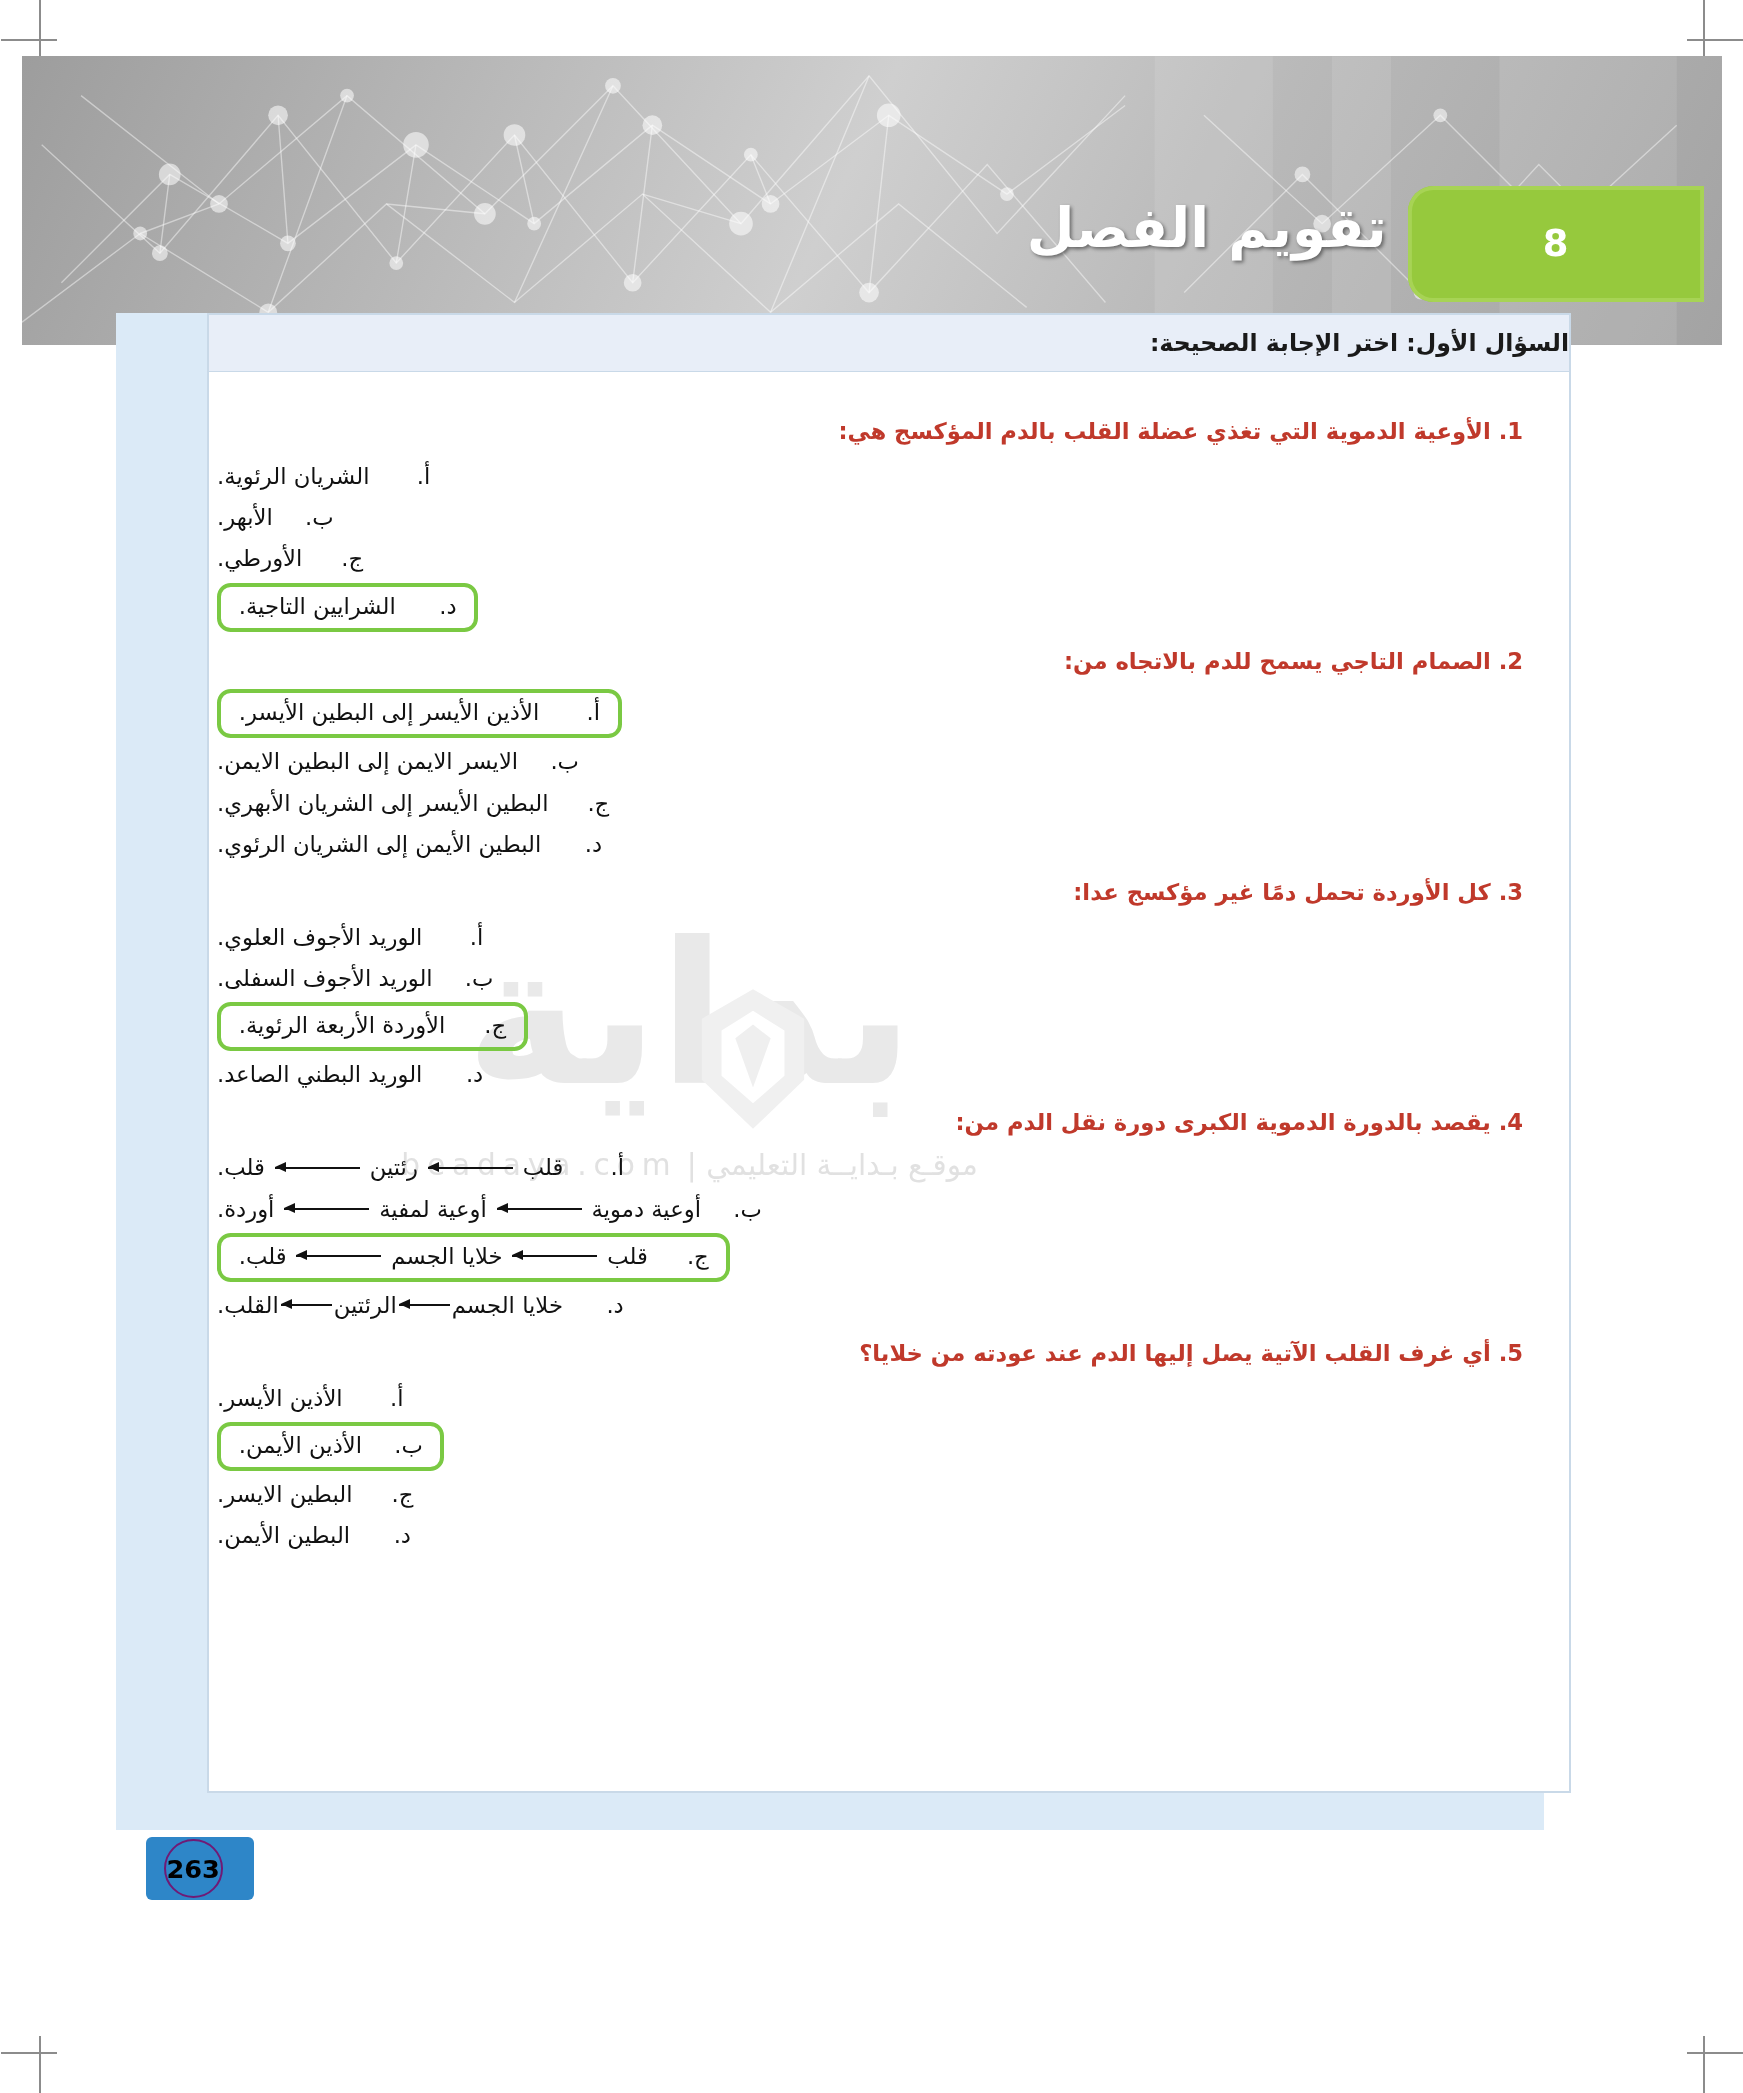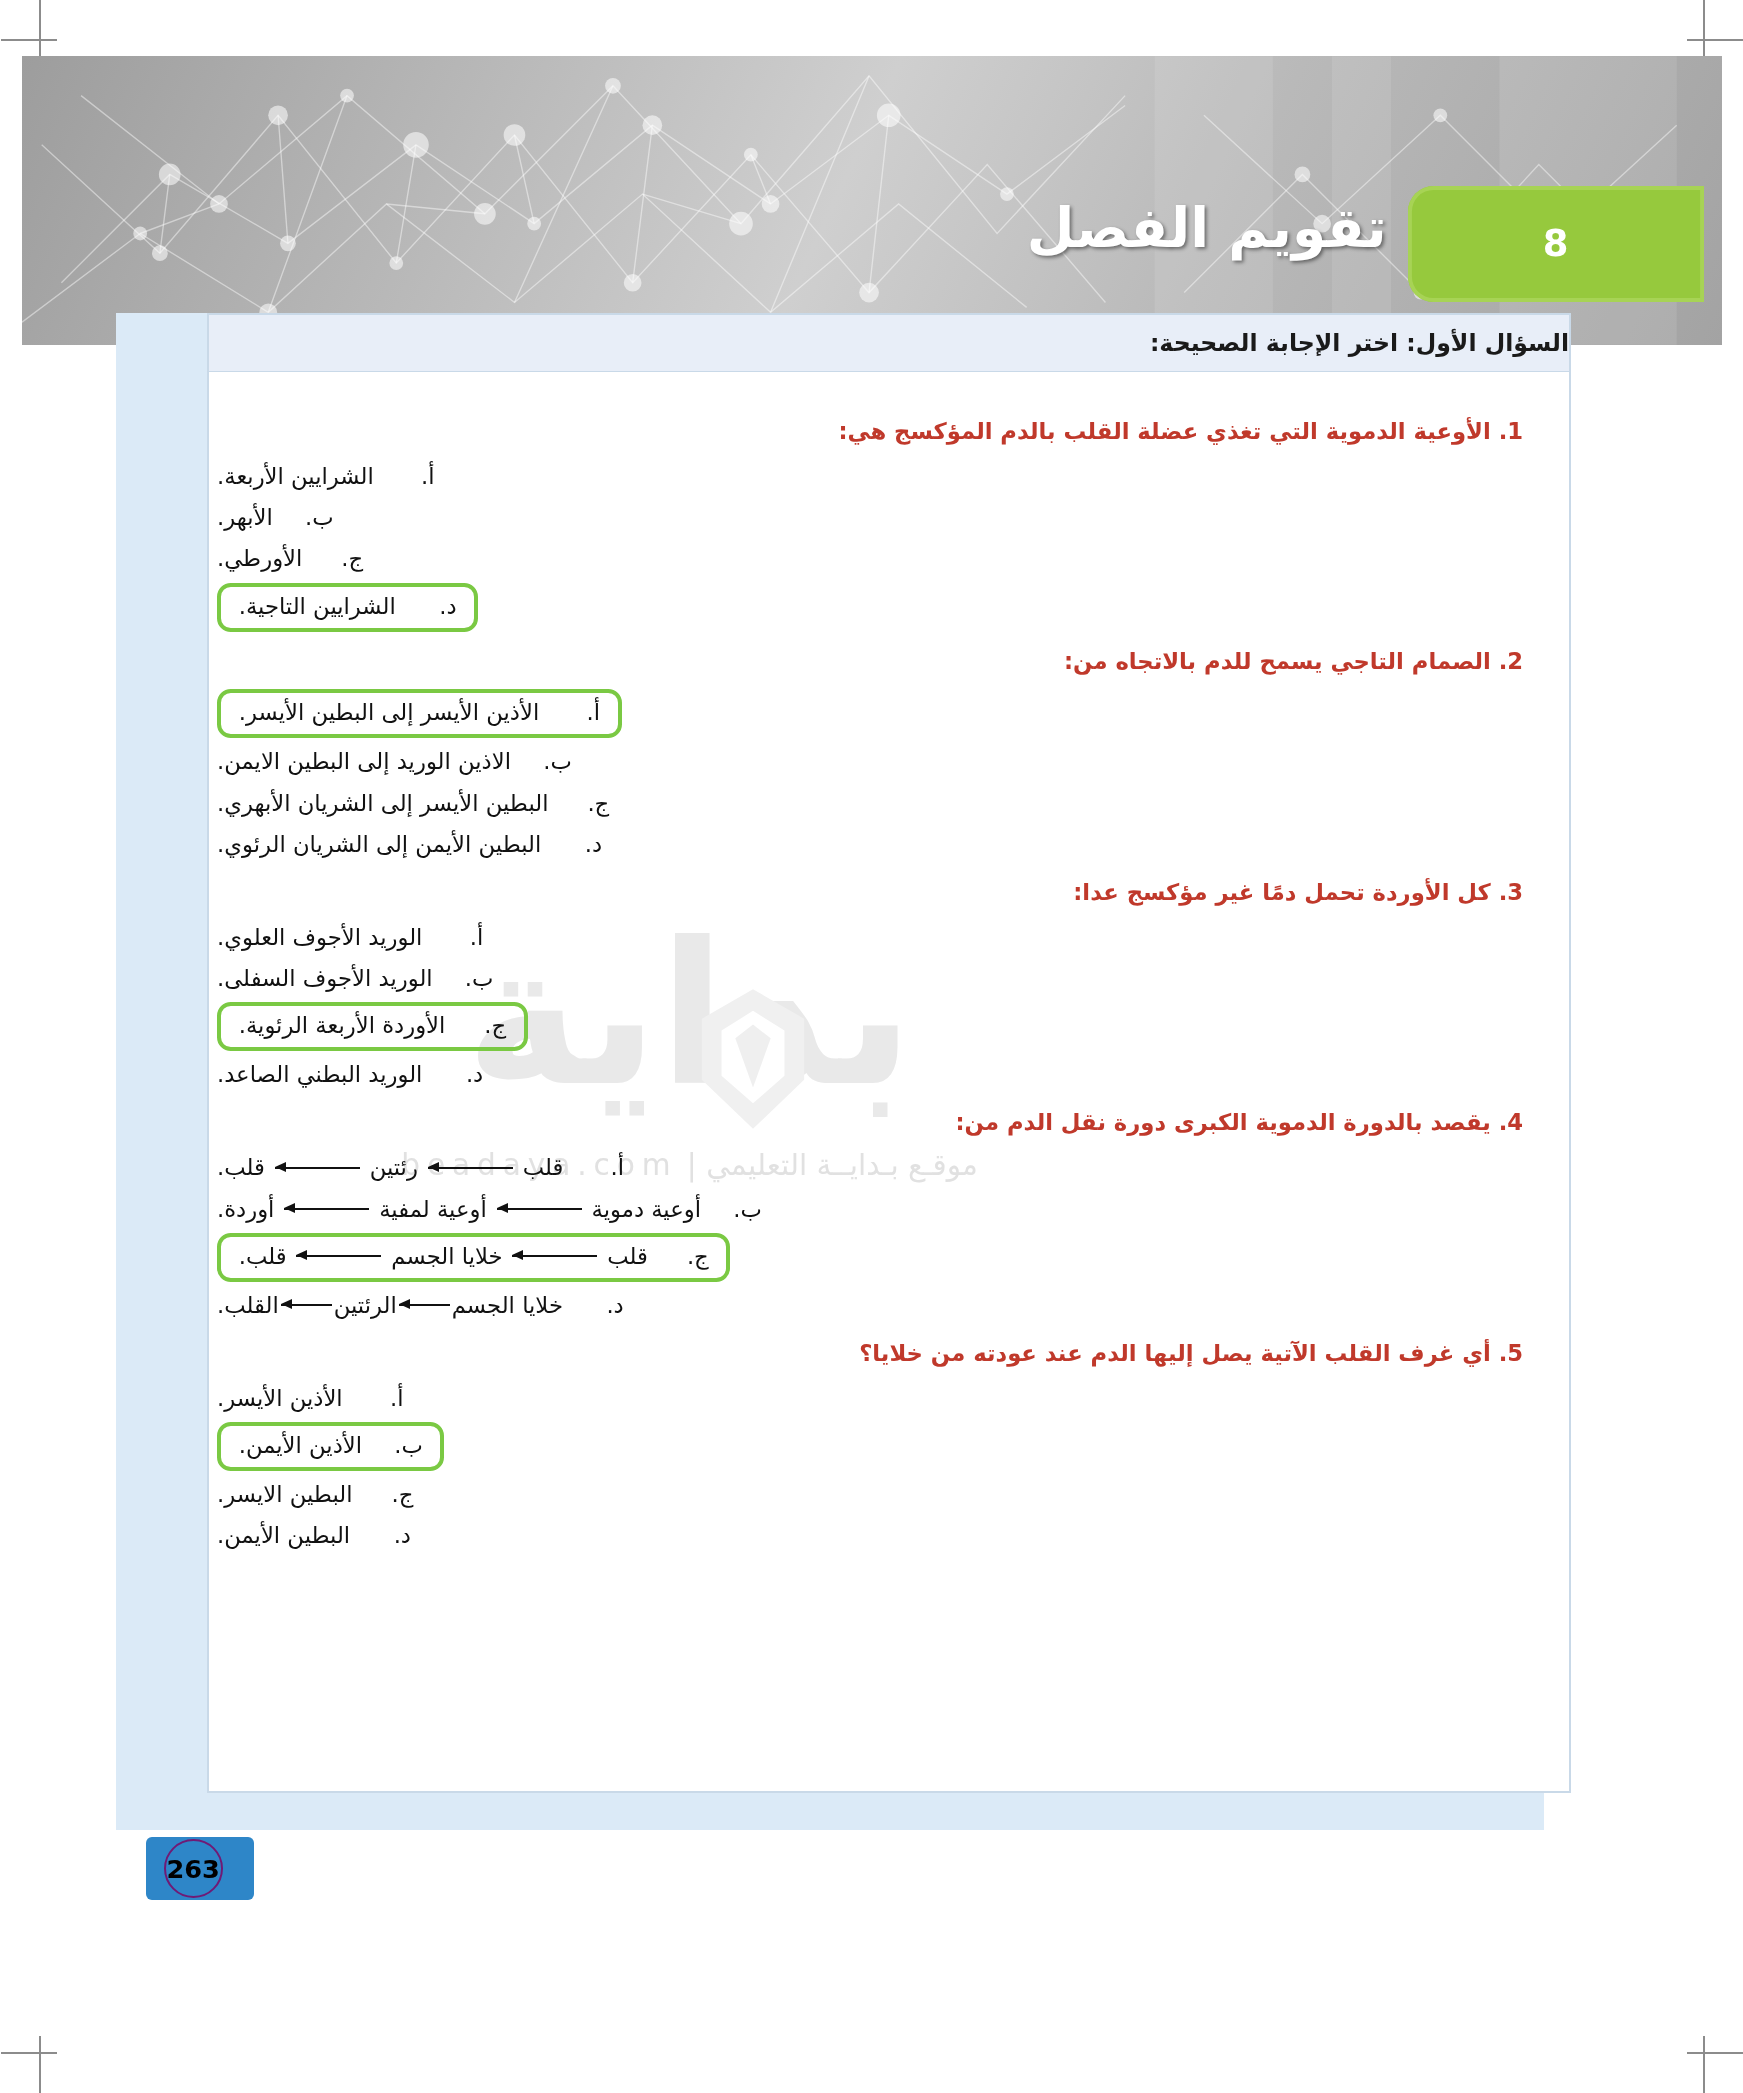--- a/index.html
+++ b/index.html
@@ -299,21 +299,21 @@
   <div class="wm-sub">موقـع بـدايــة التعليمي | beadaya.com</div>
 </div>
 
 <div class="questions" id="questions">
     <div class="q-block">
       <div class="q-stem"><span class="num">1.</span> <span>الأوعية الدموية التي تغذي عضلة القلب بالدم المؤكسج هي:</span></div>
       <ul class="opt-list">
         <li class="opt">
           <div class="" style="display: flex; align-items: center;">
             <span class="lbl">أ.</span>
-            <span class="txt">الشرايين الأربعة.</span>
+            <span class="txt">الشريان الرئوية.</span>
           </div>
         </li>
         <li class="opt">
           <div class="" style="display: flex; align-items: center;">
             <span class="lbl">ب.</span>
             <span class="txt">الأبهر.</span>
           </div>
         </li>
         <li class="opt">
           <div class="" style="display: flex; align-items: center;">
@@ -334,21 +334,21 @@
       <ul class="opt-list">
         <li class="opt hl">
           <div class="hlwrap" style="display: flex; align-items: center;">
             <span class="lbl">أ.</span>
             <span class="txt">الأذين الأيسر إلى البطين الأيسر.</span>
           </div>
         </li>
         <li class="opt">
           <div class="" style="display: flex; align-items: center;">
             <span class="lbl">ب.</span>
-            <span class="txt">الاذين الوريد إلى البطين الايمن.</span>
+            <span class="txt">الايسر الايمن إلى البطين الايمن.</span>
           </div>
         </li>
         <li class="opt">
           <div class="" style="display: flex; align-items: center;">
             <span class="lbl">ج.</span>
             <span class="txt">البطين الأيسر إلى الشريان الأبهري.</span>
           </div>
         </li>
         <li class="opt">
           <div class="" style="display: flex; align-items: center;">

